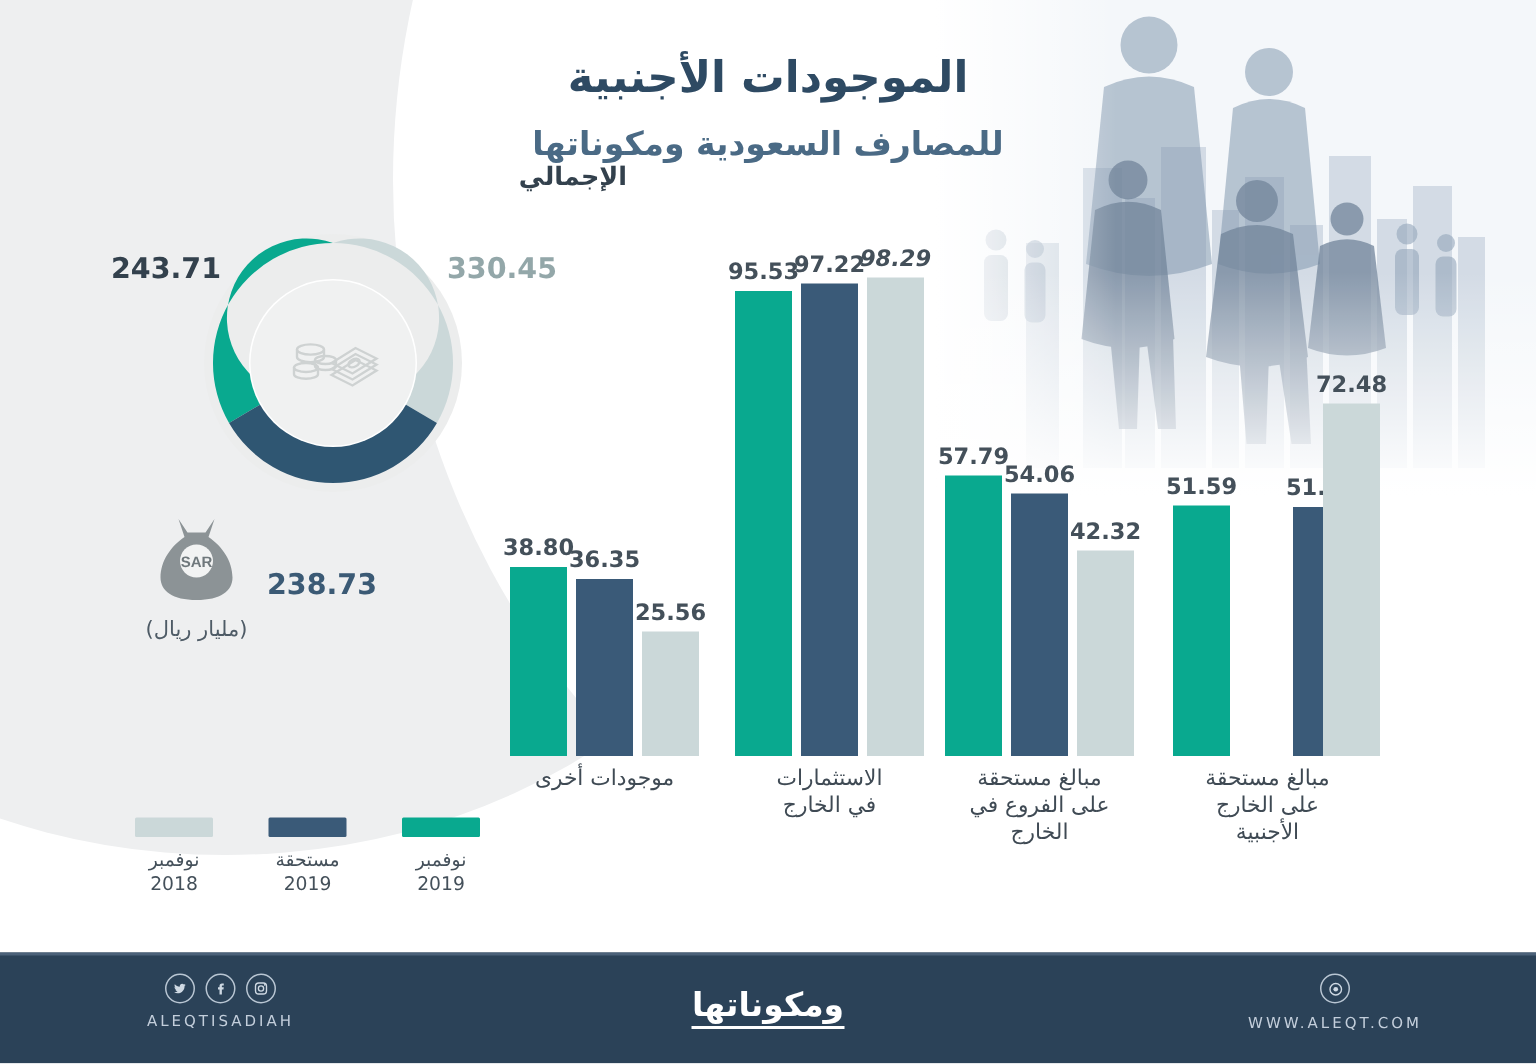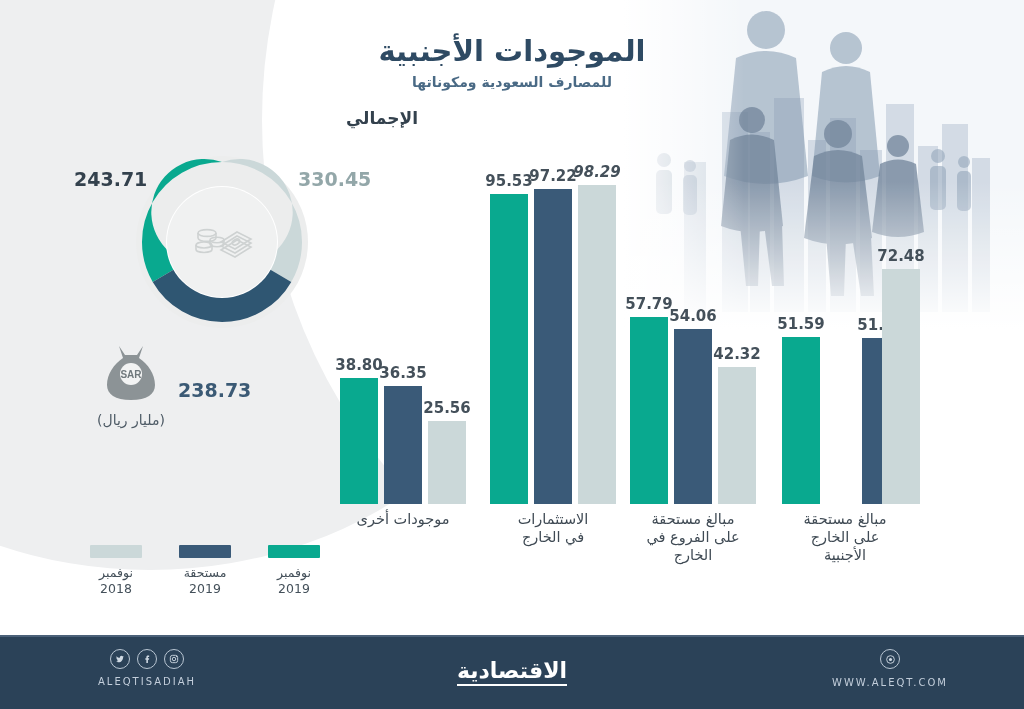--- a/index.html
+++ b/index.html
@@ -37,22 +37,22 @@
   }
 
   
   .header{position:absolute;z-index:6;left:0;right:0;top:34px;text-align:center;}
   .hero-title{
     font-size:29px;font-weight:bold;color:#2e4a63;
     letter-spacing:0;line-height:1.18;margin:0;
     direction:rtl;
   }
   .hero-sub{
-    font-size:14px;font-weight:bold;color:#4a6a85;
-    margin-top:6px;direction:rtl;line-height:1.2;
+    font-size:22px;font-weight:bold;color:#4a6a85;
+    margin-top:16px;direction:rtl;line-height:1.2;
   }
 
   
   .donut-block{position:absolute;z-index:6;left:18px;top:100px;width:400px;height:400px;}
   .donut-heading{
     position:absolute;left:0;right:0;top:8px;text-align:right;
     font-size:17px;font-weight:bold;color:#33414d;direction:rtl;
   }
   .donut-wrap{position:absolute;left:118px;top:56px;width:172px;height:172px;}
   .donut-center-icon{
@@ -356,21 +356,21 @@
         <span class="sico">
           <svg width="10" height="10" viewBox="0 0 12 12">
               <path d="M10.6 3.1c-.35.16-.72.26-1.1.31.4-.24.7-.61.84-1.06-.37.22-.78.38-1.22.47-.35-.38-.85-.61-1.4-.61-1.06 0-1.92.86-1.92 1.92 0 .15.02.3.05.44-1.6-.08-3.02-.85-3.97-2.02-.17.29-.26.62-.26.97 0 .67.34 1.26.86 1.6-.32-.01-.61-.1-.87-.24v.02c0 .93.66 1.71 1.54 1.88-.16.05-.33.07-.51.07-.12 0-.24-.01-.36-.03.24.77.95 1.32 1.79 1.34-.66.51-1.48.82-2.38.82-.15 0-.31-.01-.46-.03.85.55 1.86.86 2.94.86 3.53 0 5.46-2.92 5.46-5.46l-.01-.25c.38-.27.7-.61.94-1z" fill="#cfd9e3"></path>
             </svg>
         </span>
       </div>
       <div class="f-cap">ALEQTISADIAH</div>
     </div>
 
     <div class="f-center">
-      <span class="f-logo">الاقتصادية</span>
+      <span class="f-logo">ومكوناتها</span>
     </div>
 
     <div class="f-right">
       <span class="sico">
         <svg width="11" height="11" viewBox="0 0 12 12">
             <circle cx="6" cy="6" r="4.2" fill="none" stroke="#cfd9e3" stroke-width="1"></circle>
             <circle cx="6" cy="6" r="1.7" fill="#cfd9e3"></circle>
           </svg>
       </span>
       <div class="f-cap">WWW.ALEQT.COM</div>

